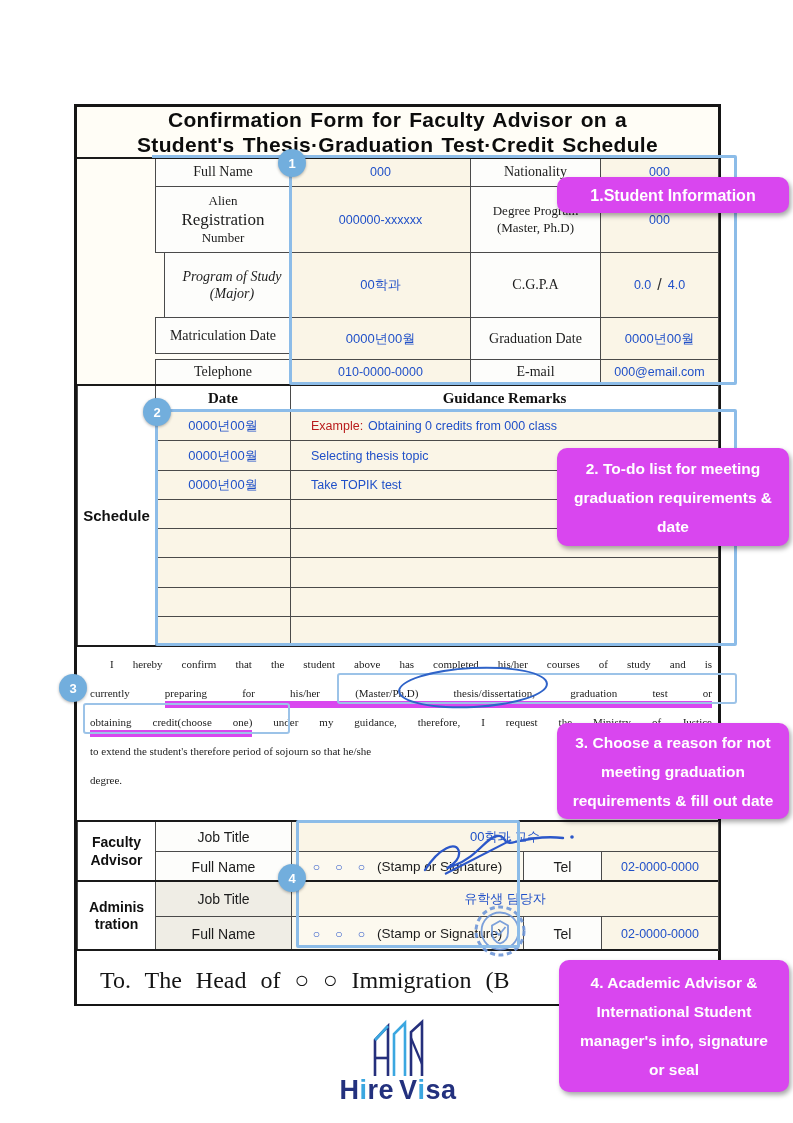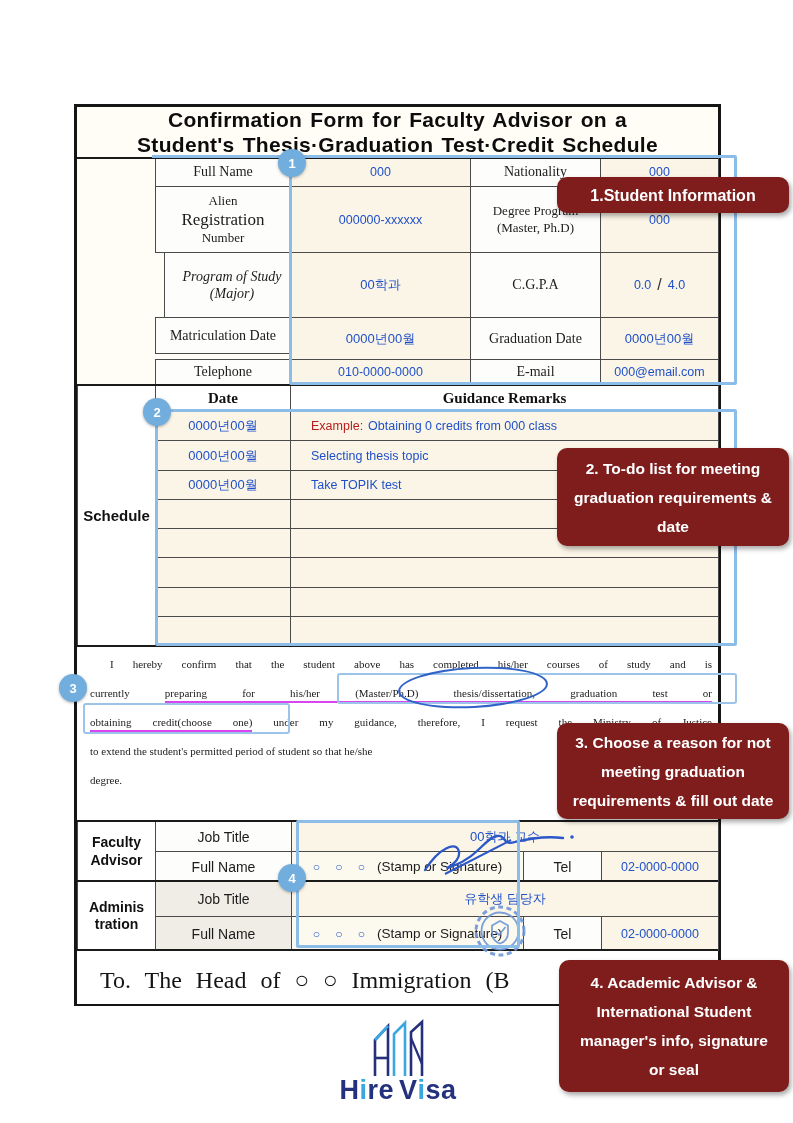--- a/index.html
+++ b/index.html
@@ -17,28 +17,28 @@
   .hdrcell{background:#ffffff;font-weight:bold;color:#101010;}
   .multiline{flex-direction:column;line-height:1.25;}
   .korean{font-size:13px;}
   
   #title{left:77px;top:107px;width:641px;height:50px;text-align:center;font-weight:bold;
          font-size:21px;line-height:25px;color:#0c0c0c;letter-spacing:.3px;word-spacing:2px;z-index:2;}
   
   .pline{position:absolute;left:90px;width:622px;height:29px;font-family:"Liberation Serif",serif;
          font-size:11px;color:#1b1b1b;z-index:2;line-height:29px;}
   .just{text-align:justify;text-align-last:justify;}
-  .u{border-bottom:2px solid #d946ef;padding-bottom:2px;}
+  .u{border-bottom:7px solid #d946ef;padding-bottom:2px;}
   
   .hl{border:3px solid #8cbce8;background:transparent;z-index:5;border-radius:2px;}
   .hl-thin{border:2px solid #9cc3e8;background:transparent;z-index:5;border-radius:3px;}
   .badge{width:28px;height:28px;border-radius:50%;background:#72aedd;color:#ffffff;font-weight:bold;
          font-size:13px;display:flex;align-items:center;justify-content:center;z-index:7;
          box-shadow:0 1px 3px rgba(0,0,0,.3);}
-  .callout{background:#7f1d1d;border-radius:10px;color:#ffffff;font-weight:bold;font-size:15.5px;
+  .callout{background:#d946ef;border-radius:10px;color:#ffffff;font-weight:bold;font-size:15.5px;
            line-height:29px;display:flex;flex-direction:column;align-items:center;justify-content:center;
            text-align:center;z-index:10;box-shadow:2px 3px 5px rgba(0,0,0,.35);padding:3px 6px;}
   .ellipse{border:2.5px solid #2f63c8;border-radius:50%;transform:rotate(-3deg);z-index:6;}
   
   #date-box{left:315px;top:795px;width:210px;height:26px;border:2px solid #8ab5e6;background:#fefcf4;
             display:flex;align-items:center;justify-content:center;z-index:4;
             font-family:"Liberation Serif",serif;font-size:15px;color:#1b1b1b;}
   #date-box .blue{color:#2050c8;font-family:"Liberation Sans",sans-serif;font-size:12px;margin:0 2px 0 6px;}
   
   .stampcell{background:#fcf9ef;font-size:13.5px;color:#1c1c1c;}
@@ -139,21 +139,21 @@
   <div class="pline just" style="top:650px;text-indent:20px;">I hereby confirm that the student above has completed his/her courses of study and is</div>
   <div class="pline just" style="top:679px;">
     <span>currently</span>
     <span class="u">preparing for his/her (Master/Ph.D) thesis/dissertation, graduation test or</span>
   </div>
   <div class="pline just" style="top:708px;">
     <span class="u">obtaining credit(choose one)</span>
     <span>under my guidance, therefore, I request</span>
     <span class="u">the Ministry of Justice</span>
   </div>
-  <div class="pline" style="top:737px;">to extend the student's permitted period of student so that he/she</div>
+  <div class="pline" style="top:737px;">to extend the student's therefore period of sojourn so that he/she</div>
   <div class="pline" style="top:766px;">degree.</div>
 
 
   <div class="cell hdrcell multiline" style="left:77px;top:821px;width:79px;height:61px;font-size:14px;">
     <span>Faculty</span>
     <span>Advisor</span>
   </div>
   <div class="cell lbl-sans" style="left:155px;top:821px;width:137px;height:31px;">Job Title</div>
   <div class="cell val korean" style="left:291px;top:821px;width:428px;height:31px;">00학과 교수</div>
   <div class="cell lbl-sans" style="left:155px;top:851px;width:137px;height:31px;">Full Name</div>

